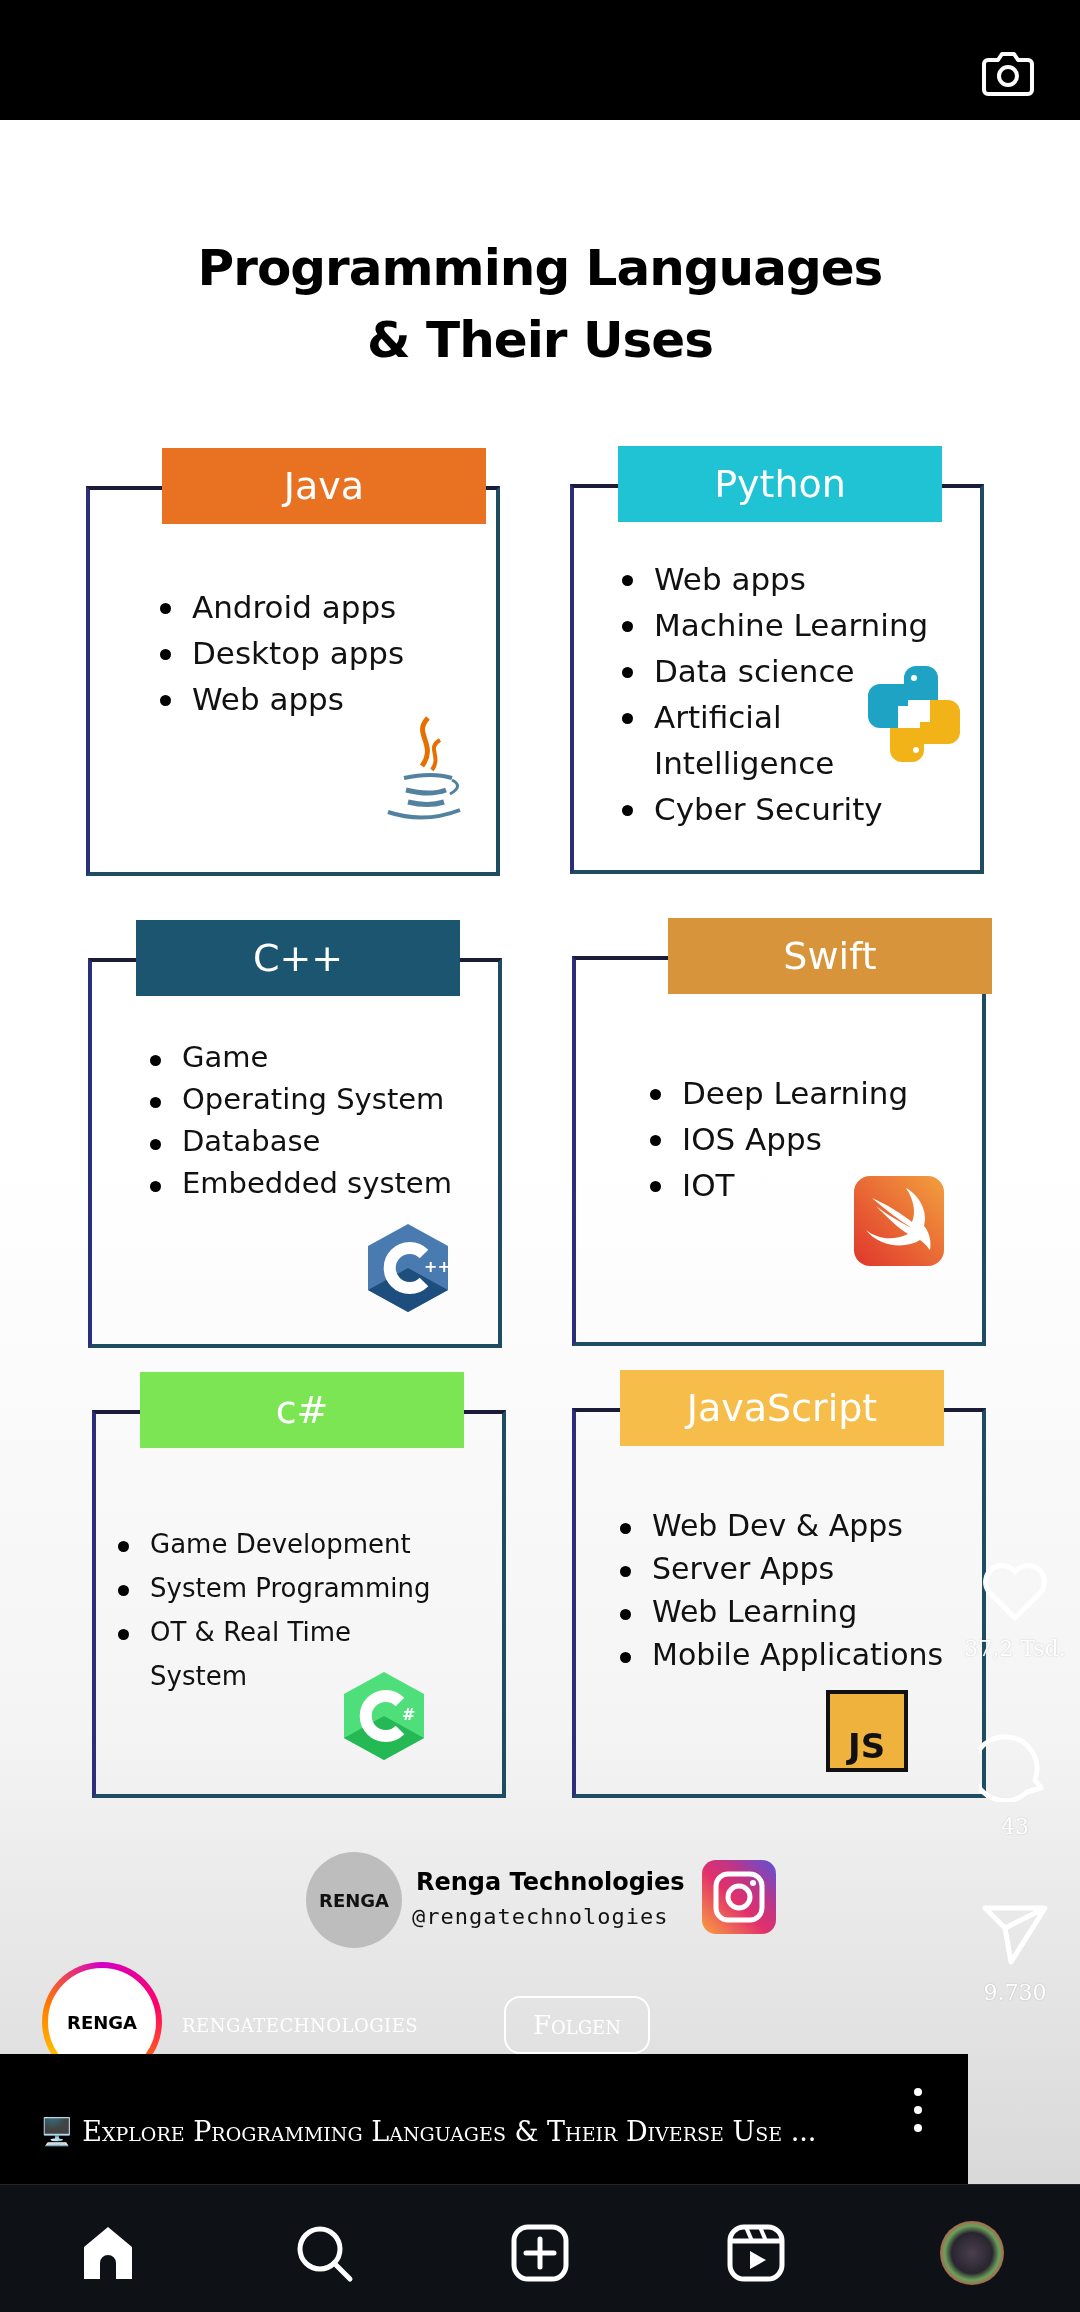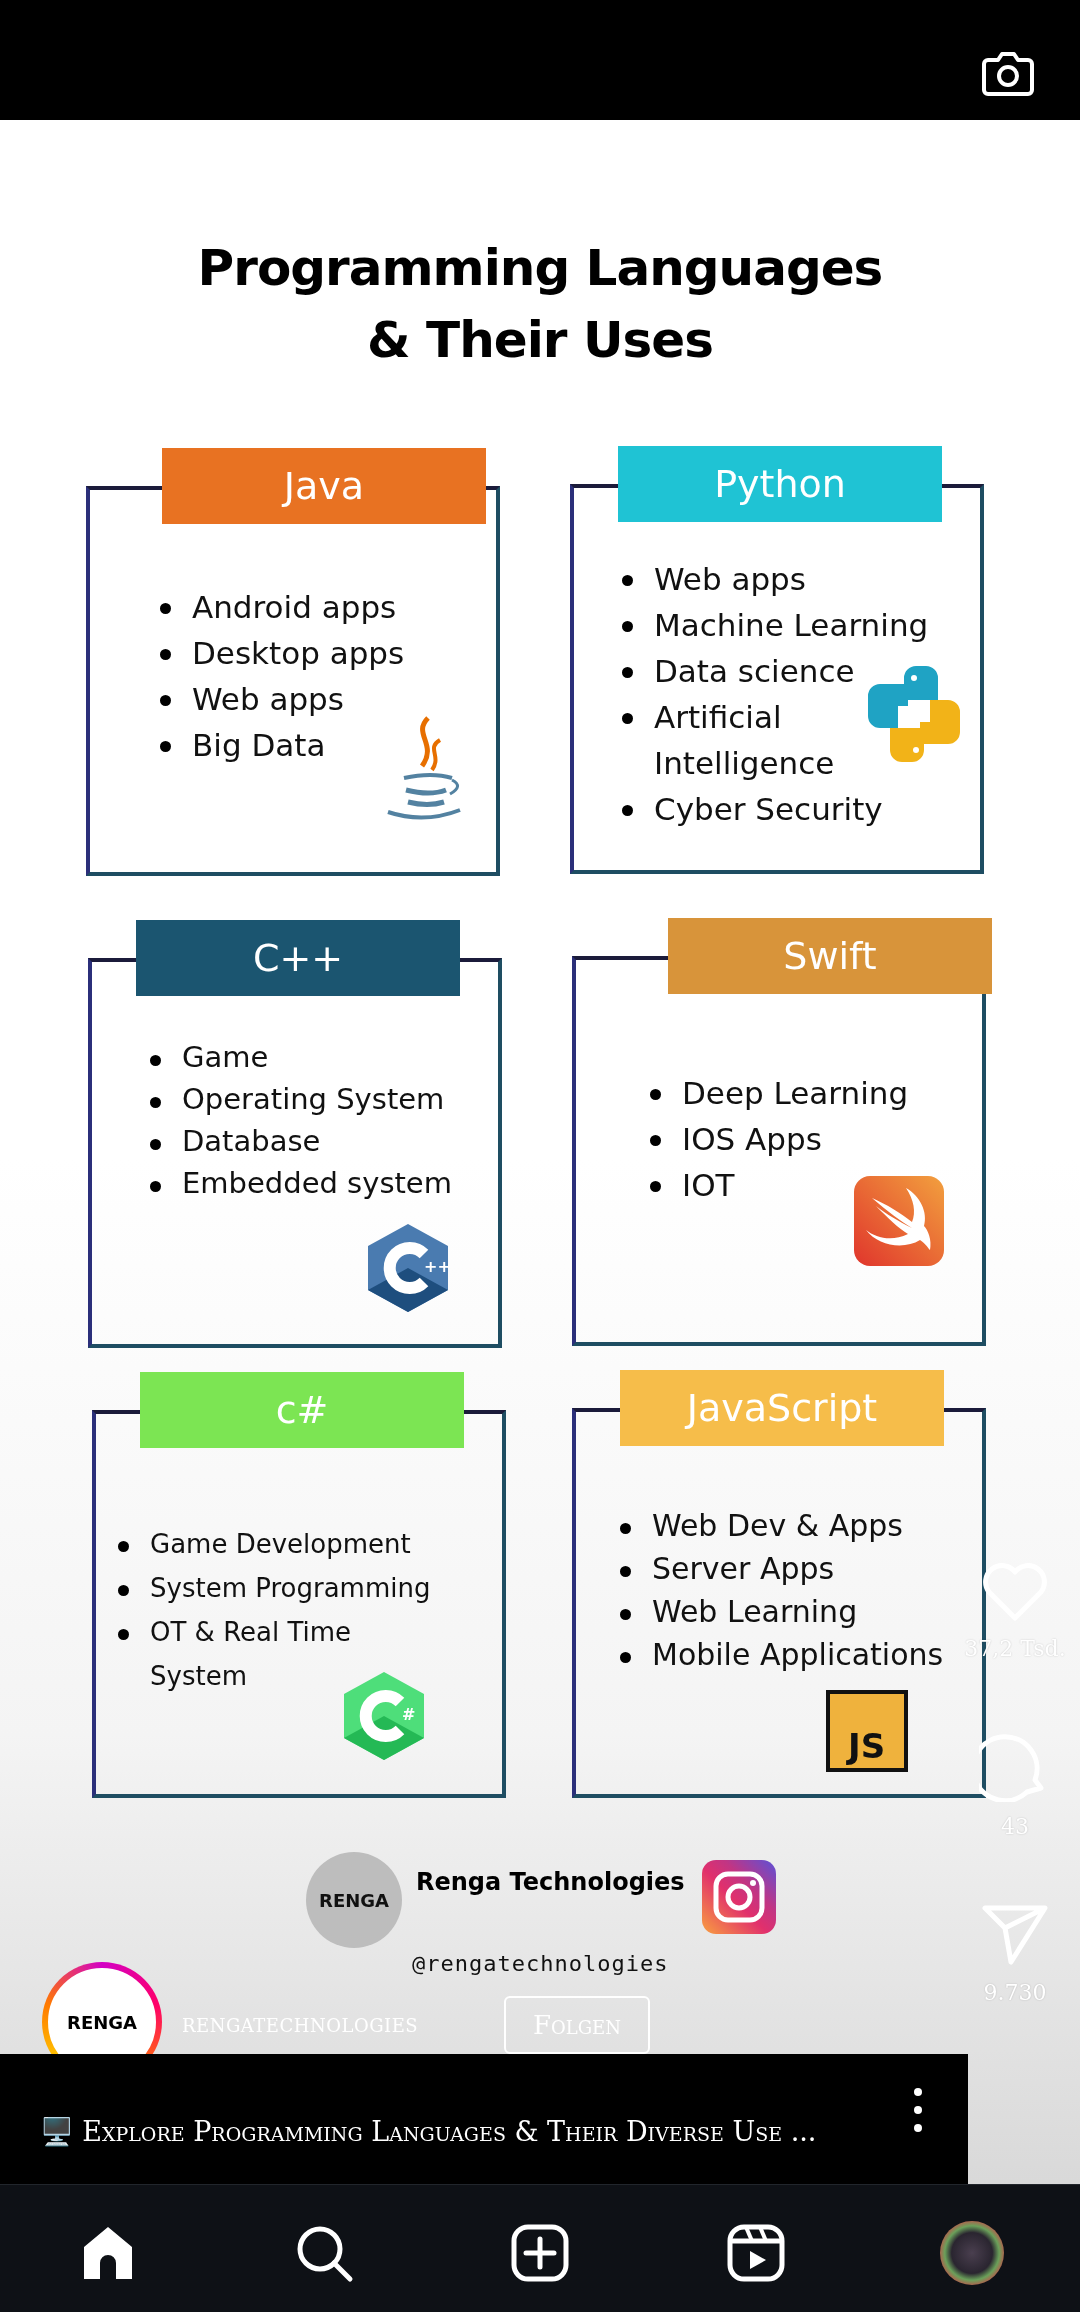--- a/index.html
+++ b/index.html
@@ -27,31 +27,31 @@
   .card .logo { position: absolute; }
 
   .side-actions { position: absolute; right: 0; top: 1560px; width: 130px; }
   .side-act { position: absolute; left: 0; width: 130px; text-align: center; }
   .side-act .cnt { display: block; font-family: "DejaVu Serif", serif; color: #fff; font-size: 22px; margin-top: 8px; text-shadow: 0 0 2px rgba(0,0,0,0.2); }
 
   .brand-row { position: absolute; left: 306px; top: 1862px; width: 480px; height: 100px; }
   .brand-circle { position: absolute; left: 0; top: 4px; width: 96px; height: 96px; border-radius: 50%; background: #bdbdbd;
     display: flex; align-items: center; justify-content: center; font-family: "DejaVu Sans", sans-serif; font-weight: bold; font-size: 18px; color: #111; }
   .brand-name { position: absolute; left: 110px; top: 20px; font-family: "DejaVu Sans", sans-serif; font-weight: bold; font-size: 24px; color: #000; }
-  .brand-handle { position: absolute; left: 106px; top: 56px; font-family: "DejaVu Sans Mono", monospace; font-size: 22px; color: #111; letter-spacing: 1px; margin-top: 47px; }
+  .brand-handle { position: absolute; left: 106px; top: 56px; font-family: "DejaVu Sans Mono", monospace; font-size: 22px; color: #111; letter-spacing: 1px; }
   .ig-logo { position: absolute; left: 396px; top: 12px; width: 74px; height: 74px; border-radius: 14px;
     background: linear-gradient(45deg, #f9a03f 0%, #e1306c 45%, #c13584 65%, #5b51d8 100%); }
 
   .author-row { position: absolute; left: 0; top: 1962px; width: 1080px; height: 96px; }
   .avatar-ring { position: absolute; left: 42px; top: 0px; width: 120px; height: 120px; border-radius: 50%;
     background: conic-gradient(#d300c5, #ff0069, #ff7a00, #ffd600, #ff7a00, #d300c5); padding: 6px; }
   .avatar-inner { width: 100%; height: 100%; border-radius: 50%; background: #fff; border: 4px solid #fff;
     display: flex; align-items: center; justify-content: center; font-family: "DejaVu Sans", sans-serif; font-weight: bold; font-size: 18px; color: #000; }
   .username { position: absolute; left: 182px; top: 46px; font-family: "DejaVu Serif", serif; font-size: 26px; color: #fff; font-variant: small-caps; letter-spacing: 0.5px; }
-  .follow-btn { position: absolute; left: 504px; top: 34px; width: 146px; height: 58px; border: 2px solid #fff; border-radius: 6px;
+  .follow-btn { position: absolute; left: 504px; top: 34px; width: 146px; height: 58px; border: 2px solid #fff; border-radius: 16px;
     background: transparent; color: #fff; font-family: "DejaVu Serif", serif; font-size: 26px; font-variant: small-caps; }
 
   .caption-bar { position: absolute; left: 0; top: 2054px; width: 968px; height: 130px; background: #000; }
   .caption { position: absolute; left: 40px; top: 62px; font-family: "DejaVu Serif", serif; font-size: 27px; color: #fff; font-variant: small-caps; white-space: nowrap; }
   .more-btn { position: absolute; right: 40px; top: 32px; width: 20px; height: 50px; }
 
   .navbar { position: absolute; left: 0; top: 2184px; width: 1080px; height: 128px; background: #0e1116; border-top: 1px solid #22262c; }
   .nav-item { position: absolute; top: 36px; width: 64px; height: 64px; display: flex; align-items: center; justify-content: center; }
   .profile-pic { width: 64px; height: 64px; border-radius: 50%; background: radial-gradient(circle, #4a3f4f 0%, #2a2530 45%, #6aa05a 60%, #c2504a 75%, #2a2a2a 100%); }
 </style>
@@ -73,21 +73,20 @@
     <div>&amp; Their Uses</div>
   </div>
 
   <div class="card" style="left:86px; top:328px; height:428px;">
     <div class="frame"></div>
     <div class="header" style="background:#e87222; left:48px;margin-left:28px;">Java</div>
     <ul style="left:72px; top:136px;">
       <li>Android apps</li>
       <li>Desktop apps</li>
       <li>Web apps</li>
-      <li>Big Data</li>
     </ul>
     <svg class="logo" style="left:296px; top:266px;" width="84" height="110" viewBox="0 0 84 110">
       <path d="M46 4 C30 20 56 30 40 52" stroke="#e76f00" stroke-width="5" fill="none"></path>
       <path d="M58 26 C44 34 60 42 50 56" stroke="#e76f00" stroke-width="4" fill="none"></path>
       <path d="M22 64 q28 -6 48 0" stroke="#5382a1" stroke-width="4" fill="none"></path>
       <path d="M24 76 q24 6 40 0" stroke="#5382a1" stroke-width="5" fill="none"></path>
       <path d="M26 88 q20 5 36 0" stroke="#5382a1" stroke-width="5" fill="none"></path>
       <path d="M6 98 q36 12 72 -2" stroke="#5382a1" stroke-width="4" fill="none"></path>
       <path d="M70 66 q12 6 -2 14" stroke="#5382a1" stroke-width="3" fill="none"></path>
     </svg>

